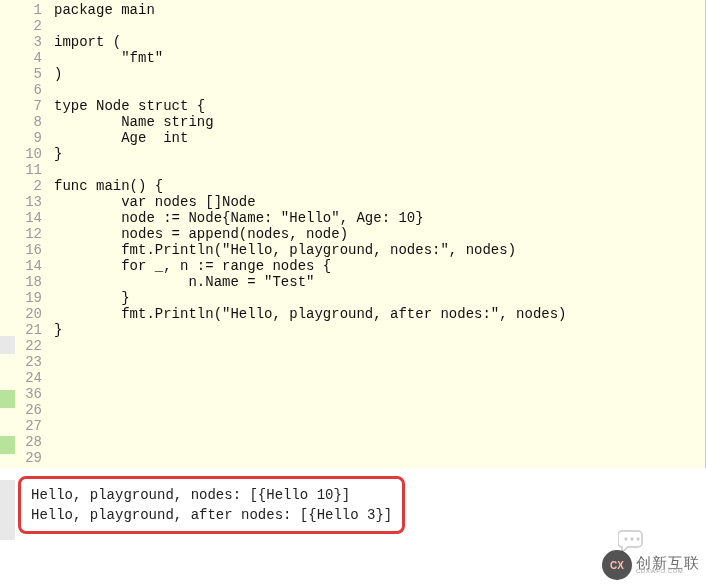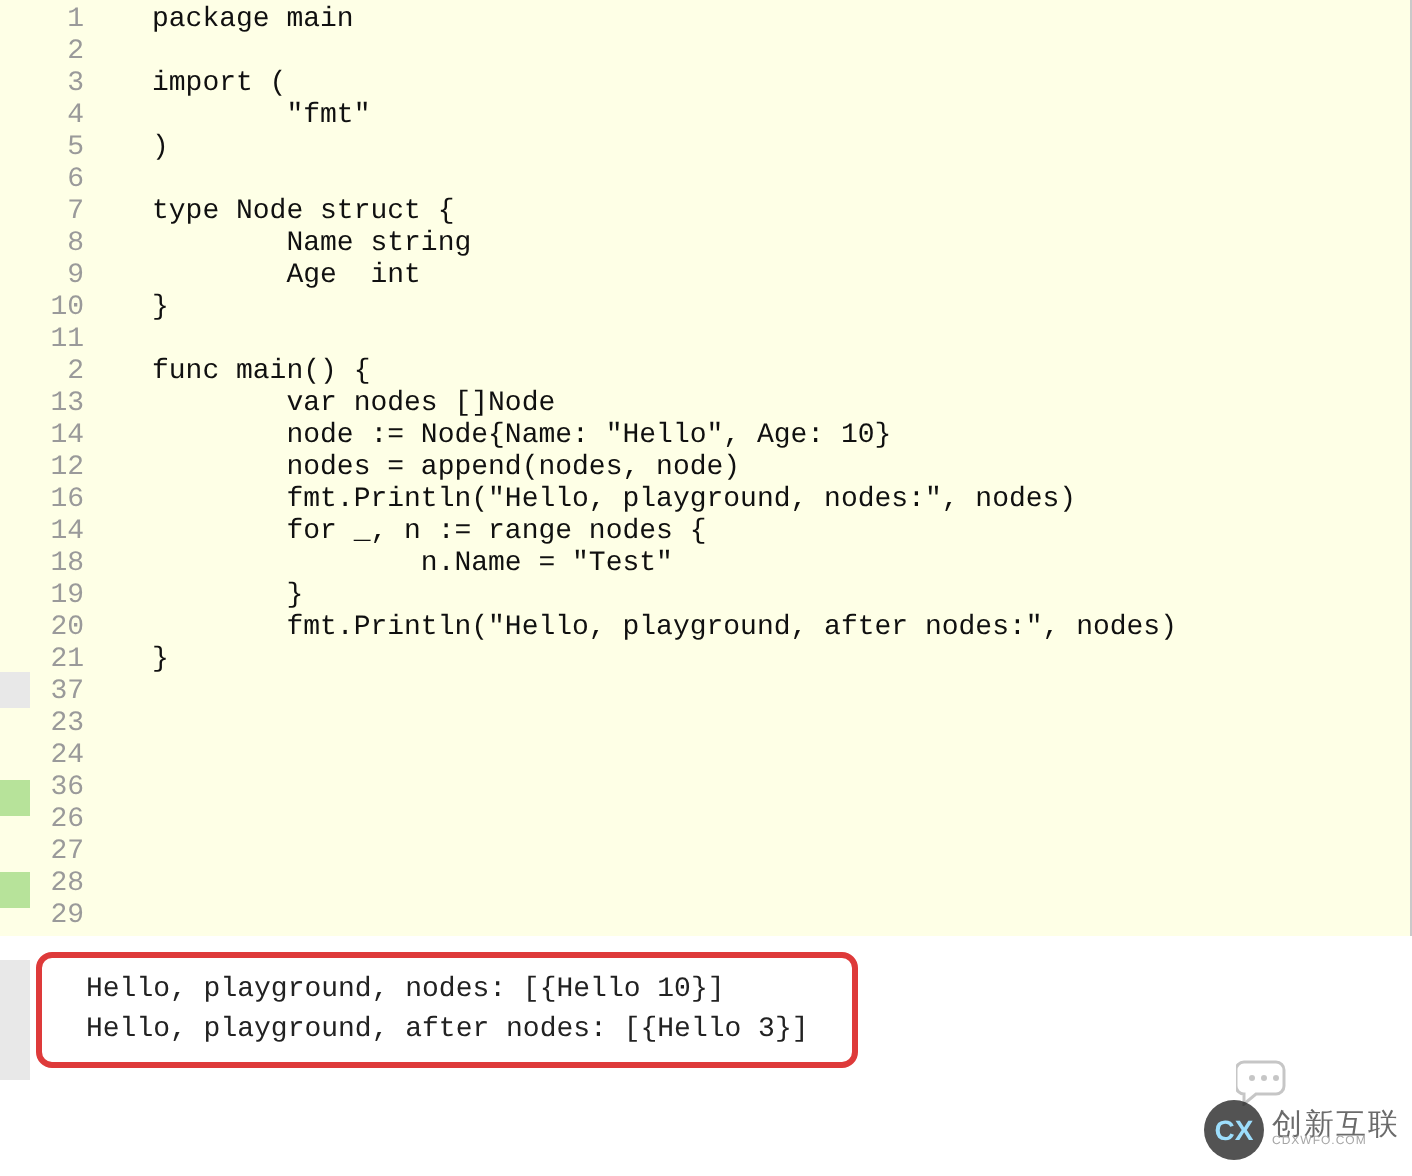--- a/index.html
+++ b/index.html
@@ -37,38 +37,38 @@
   }
   .gutter div { height: 16px; }
   .code {
     flex: 1;
     color: #101010;
     padding: 2px 0 2px 4px;
     box-sizing: border-box;
     line-height: 16px;
     white-space: pre;
   }
-  .code div { height: 16px; margin-left: 22px; }
+  .code div { height: 16px; }
   .output-area {
     position: relative;
     background: #ffffff;
     padding: 6px 0 4px 18px;
     box-sizing: border-box;
     color: #9a9a9a;
   }
   .output-lines {
     position: relative;
     padding: 2px 6px;
     line-height: 16px;
     color: #222222;
   }
   .redbox {
     border: 3px solid #DE3A3A;
     border-radius: 8px;
-    padding: 6px 16px;
+    padding: 6px 4px;
     display: inline-block;
     margin: 2px 0 6px 0;
   }
   .exit-line {
     padding: 4px 0 0 8px;
     color: #9b9b9b;
   }
   .gray-stripes {
     position: absolute;
     left: 0;
@@ -95,23 +95,23 @@
   .watermark .circle {
     width: 30px;
     height: 30px;
     border-radius: 50%;
     background: #1a1a1a;
     display: flex;
     align-items: center;
     justify-content: center;
   }
   .watermark .cx {
-    color: #7dd3fc;
+    color: #fca5a5;
     font-weight: bold;
-    font-size: 14px;
+    font-size: 10px;
   }
   .watermark .txt {
     font-size: 15px;
     line-height: 11px;
     color: #3a3a3a;
     letter-spacing: 1px;
   }
   .watermark .sub {
     font-size: 6px;
     color: #888;
@@ -147,21 +147,21 @@
         <div>2</div>
         <div>13</div>
         <div>14</div>
         <div>12</div>
         <div>16</div>
         <div>14</div>
         <div>18</div>
         <div>19</div>
         <div>20</div>
         <div>21</div>
-        <div>37</div>
+        <div>22</div>
         <div>23</div>
         <div>24</div>
         <div>36</div>
         <div>26</div>
         <div>27</div>
         <div>28</div>
         <div>29</div>
       </div>
     <div class="code" id="code"><div>package main</div><div></div><div>import (</div><div>        "fmt"</div><div>)</div><div></div><div>type Node struct {</div><div>        Name string</div><div>        Age  int</div><div>}</div><div></div><div>func main() {</div><div>        var nodes []Node</div><div>        node := Node{Name: "Hello", Age: 10}</div><div>        nodes = append(nodes, node)</div><div>        fmt.Println("Hello, playground, nodes:", nodes)</div><div>        for _, n := range nodes {</div><div>                n.Name = "Test"</div><div>        }</div><div>        fmt.Println("Hello, playground, after nodes:", nodes)</div><div>}</div><div></div><div></div><div></div><div></div><div></div><div></div><div></div><div></div></div>
   </div>

